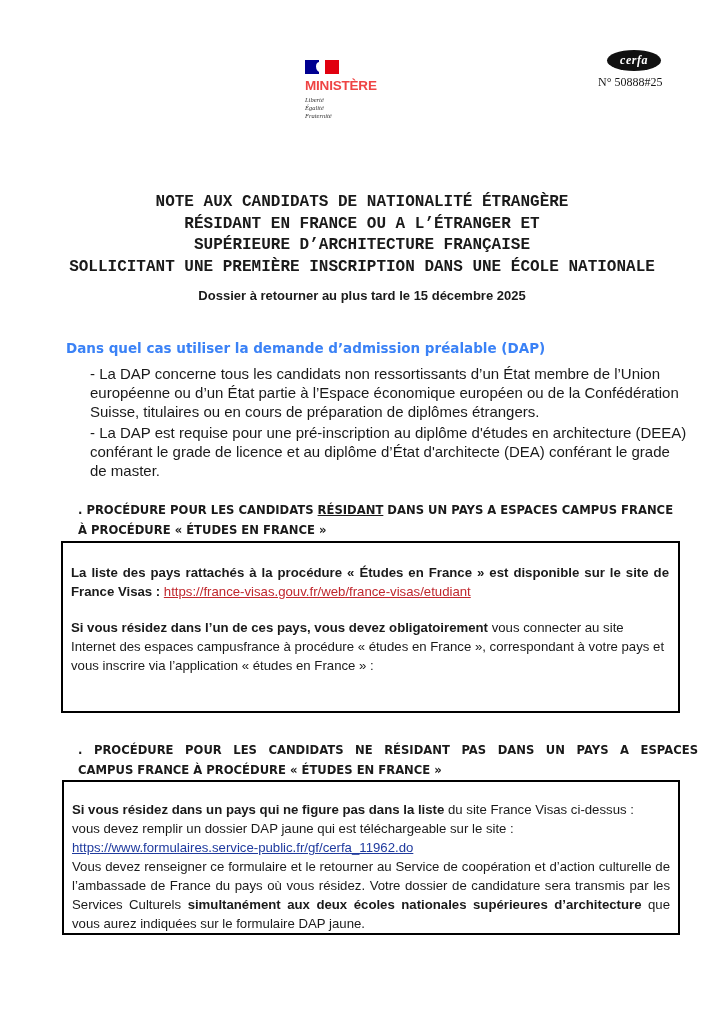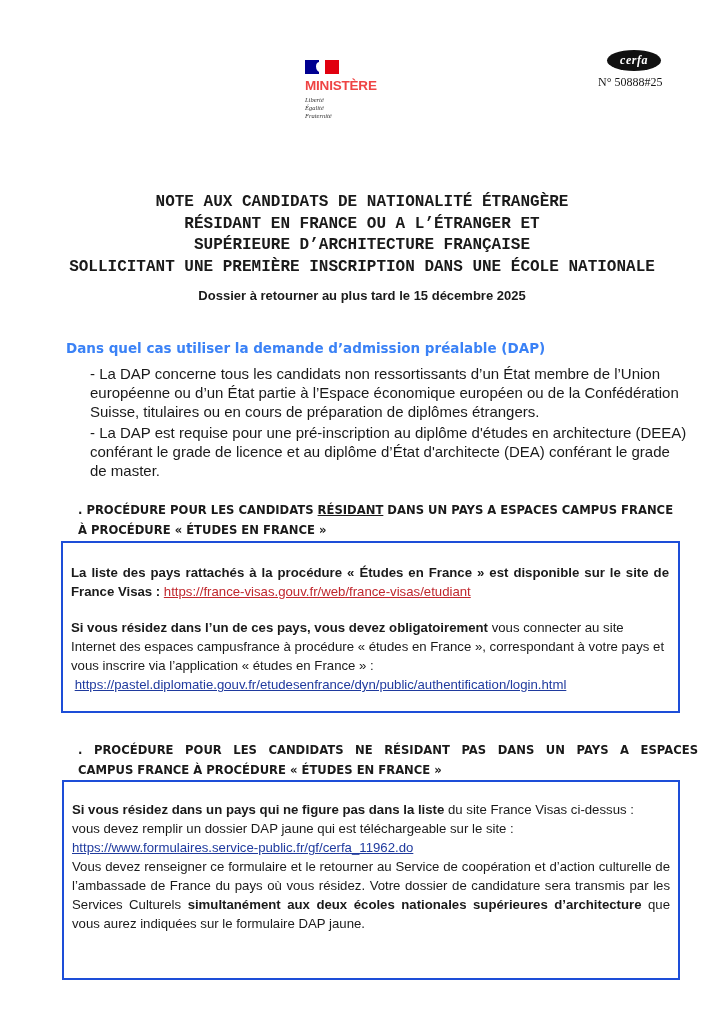--- a/index.html
+++ b/index.html
@@ -33,23 +33,23 @@
   .para { left: 90px; width: 600px; font-family: "Liberation Sans", sans-serif; font-size: 15px; line-height: 19px; color: #1a1a1a; }
   .p1 { top: 364px; }
   .p2 { top: 423px; }
 
   .section-head { left: 62px; width: 620px; font-family: "DejaVu Sans", sans-serif; font-weight: bold; font-size: 11.6px; line-height: 20px; color: #1a1a1a; margin-left: 16px; }
   .sh1 { top: 500px; }
   .sh2 { top: 740px; }
   .sh2 .line1 { text-align: justify; text-align-last: justify; display: block; }
   .u { text-decoration: underline; }
 
-  .box { border: 2px solid #1d4ed8; box-sizing: border-box; }
+  .box { border: 2px solid #000000; box-sizing: border-box; }
   .box1 { left: 61px; top: 541px; width: 619px; height: 172px; }
-  .box2 { left: 62px; top: 780px; width: 618px; height: 200px; }
+  .box2 { left: 62px; top: 780px; width: 618px; height: 155px; }
 
   .btext { position: absolute; font-family: "Liberation Sans", sans-serif; font-size: 13.2px; line-height: 19px; color: #1a1a1a; }
   .justify { text-align: justify; }
   b { font-weight: bold; }
   .link-red { color: #c0272d; text-decoration: underline; }
   .link-blue { color: #1f3a9e; text-decoration: underline; }
 </style>
 </head>
 <body>
 
@@ -87,21 +87,21 @@
   <div><span>. PROCÉDURE POUR LES CANDIDATS </span><span class="u">RÉSIDANT</span><span> DANS UN PAYS A ESPACES CAMPUS FRANCE</span></div>
   <div>À PROCÉDURE « ÉTUDES EN FRANCE »</div>
 </div>
 
 <div class="abs box box1">
   <div class="btext justify" style="left:8px; top:20px; width:598px;">
     <b style="font-weight:bold;">La liste des pays rattachés à la procédure « Études en France » est disponible sur le site de France Visas : </b><a class="link-red">https://france-visas.gouv.fr/web/france-visas/etudiant</a>
   </div>
   <div class="btext" style="left:8px; top:75px; width:600px;">
     <b>Si vous résidez dans l’un de ces pays, vous devez obligatoirement</b><span> vous connecter au site Internet des espaces campusfrance à procédure « études en France », correspondant à votre pays et vous inscrire via l’application « études en France » :</span><br>
-    &nbsp;<a class="link-blue">https://pastel.diplomatie.gouv.fr/etudesenfrance/dyn/public/authentification/login.html</a>
+    &nbsp;
   </div>
 </div>
 
 <div class="abs section-head sh2">
   <span class="line1">. PROCÉDURE POUR LES CANDIDATS NE RÉSIDANT PAS DANS UN PAYS A ESPACES</span>
   <div>CAMPUS FRANCE À PROCÉDURE « ÉTUDES EN FRANCE »</div>
 </div>
 
 <div class="abs box box2">
   <div class="btext" style="left:8px; top:18px; width:600px;">

